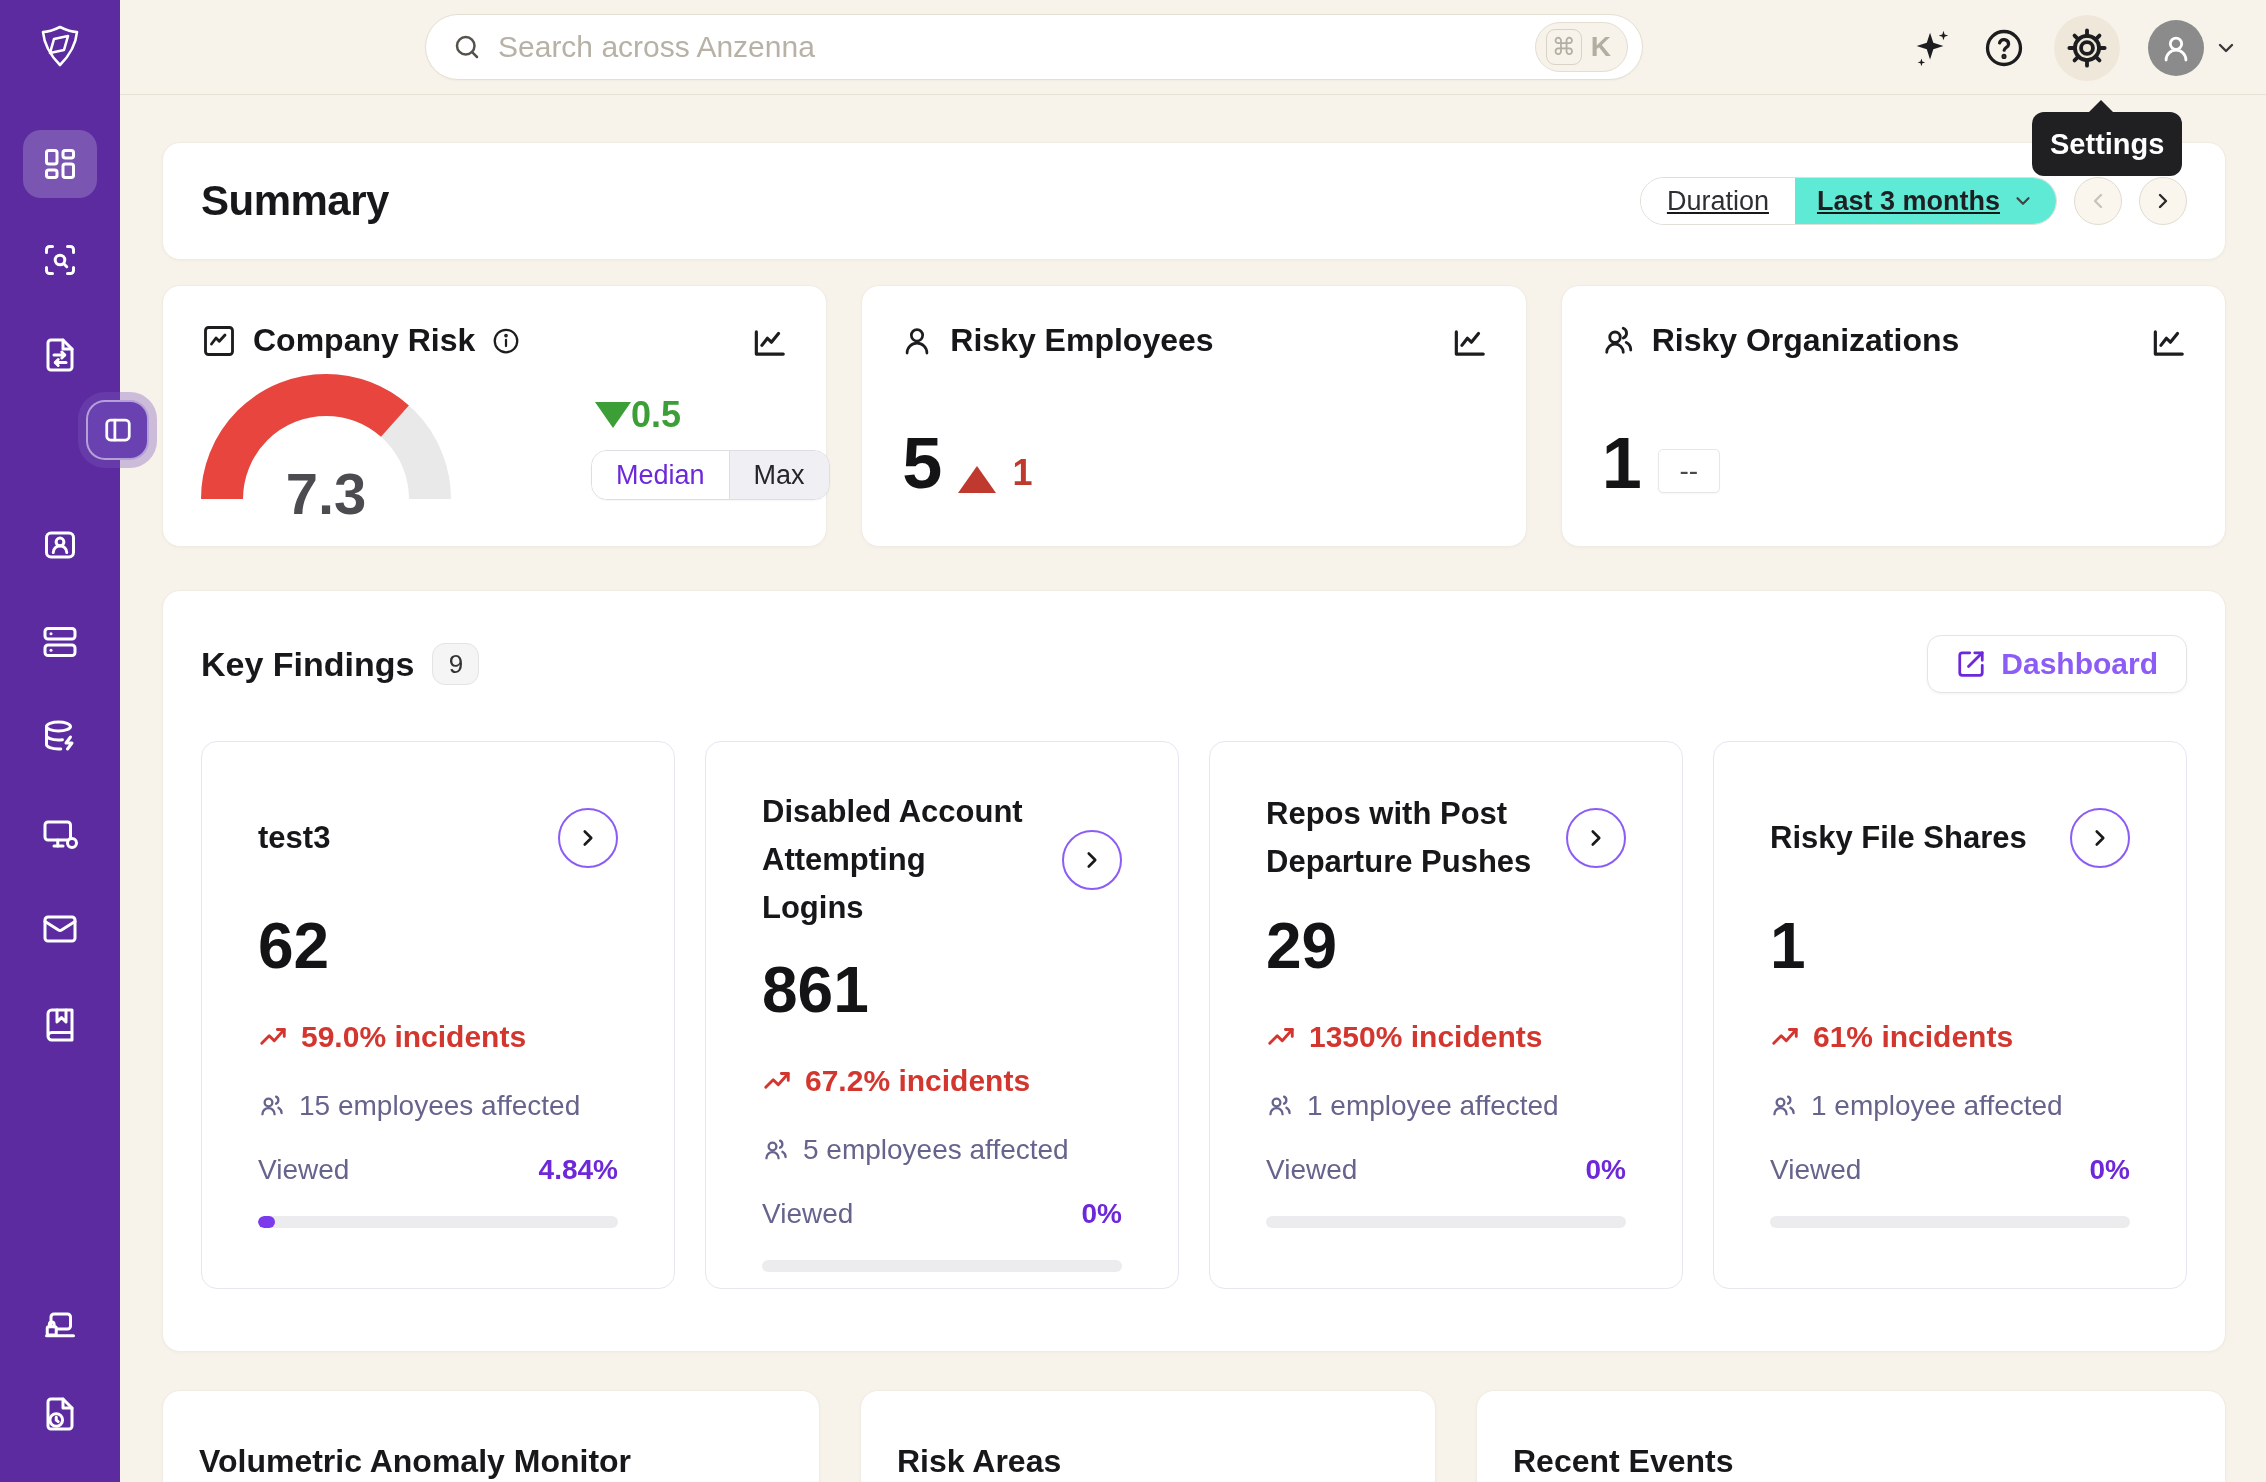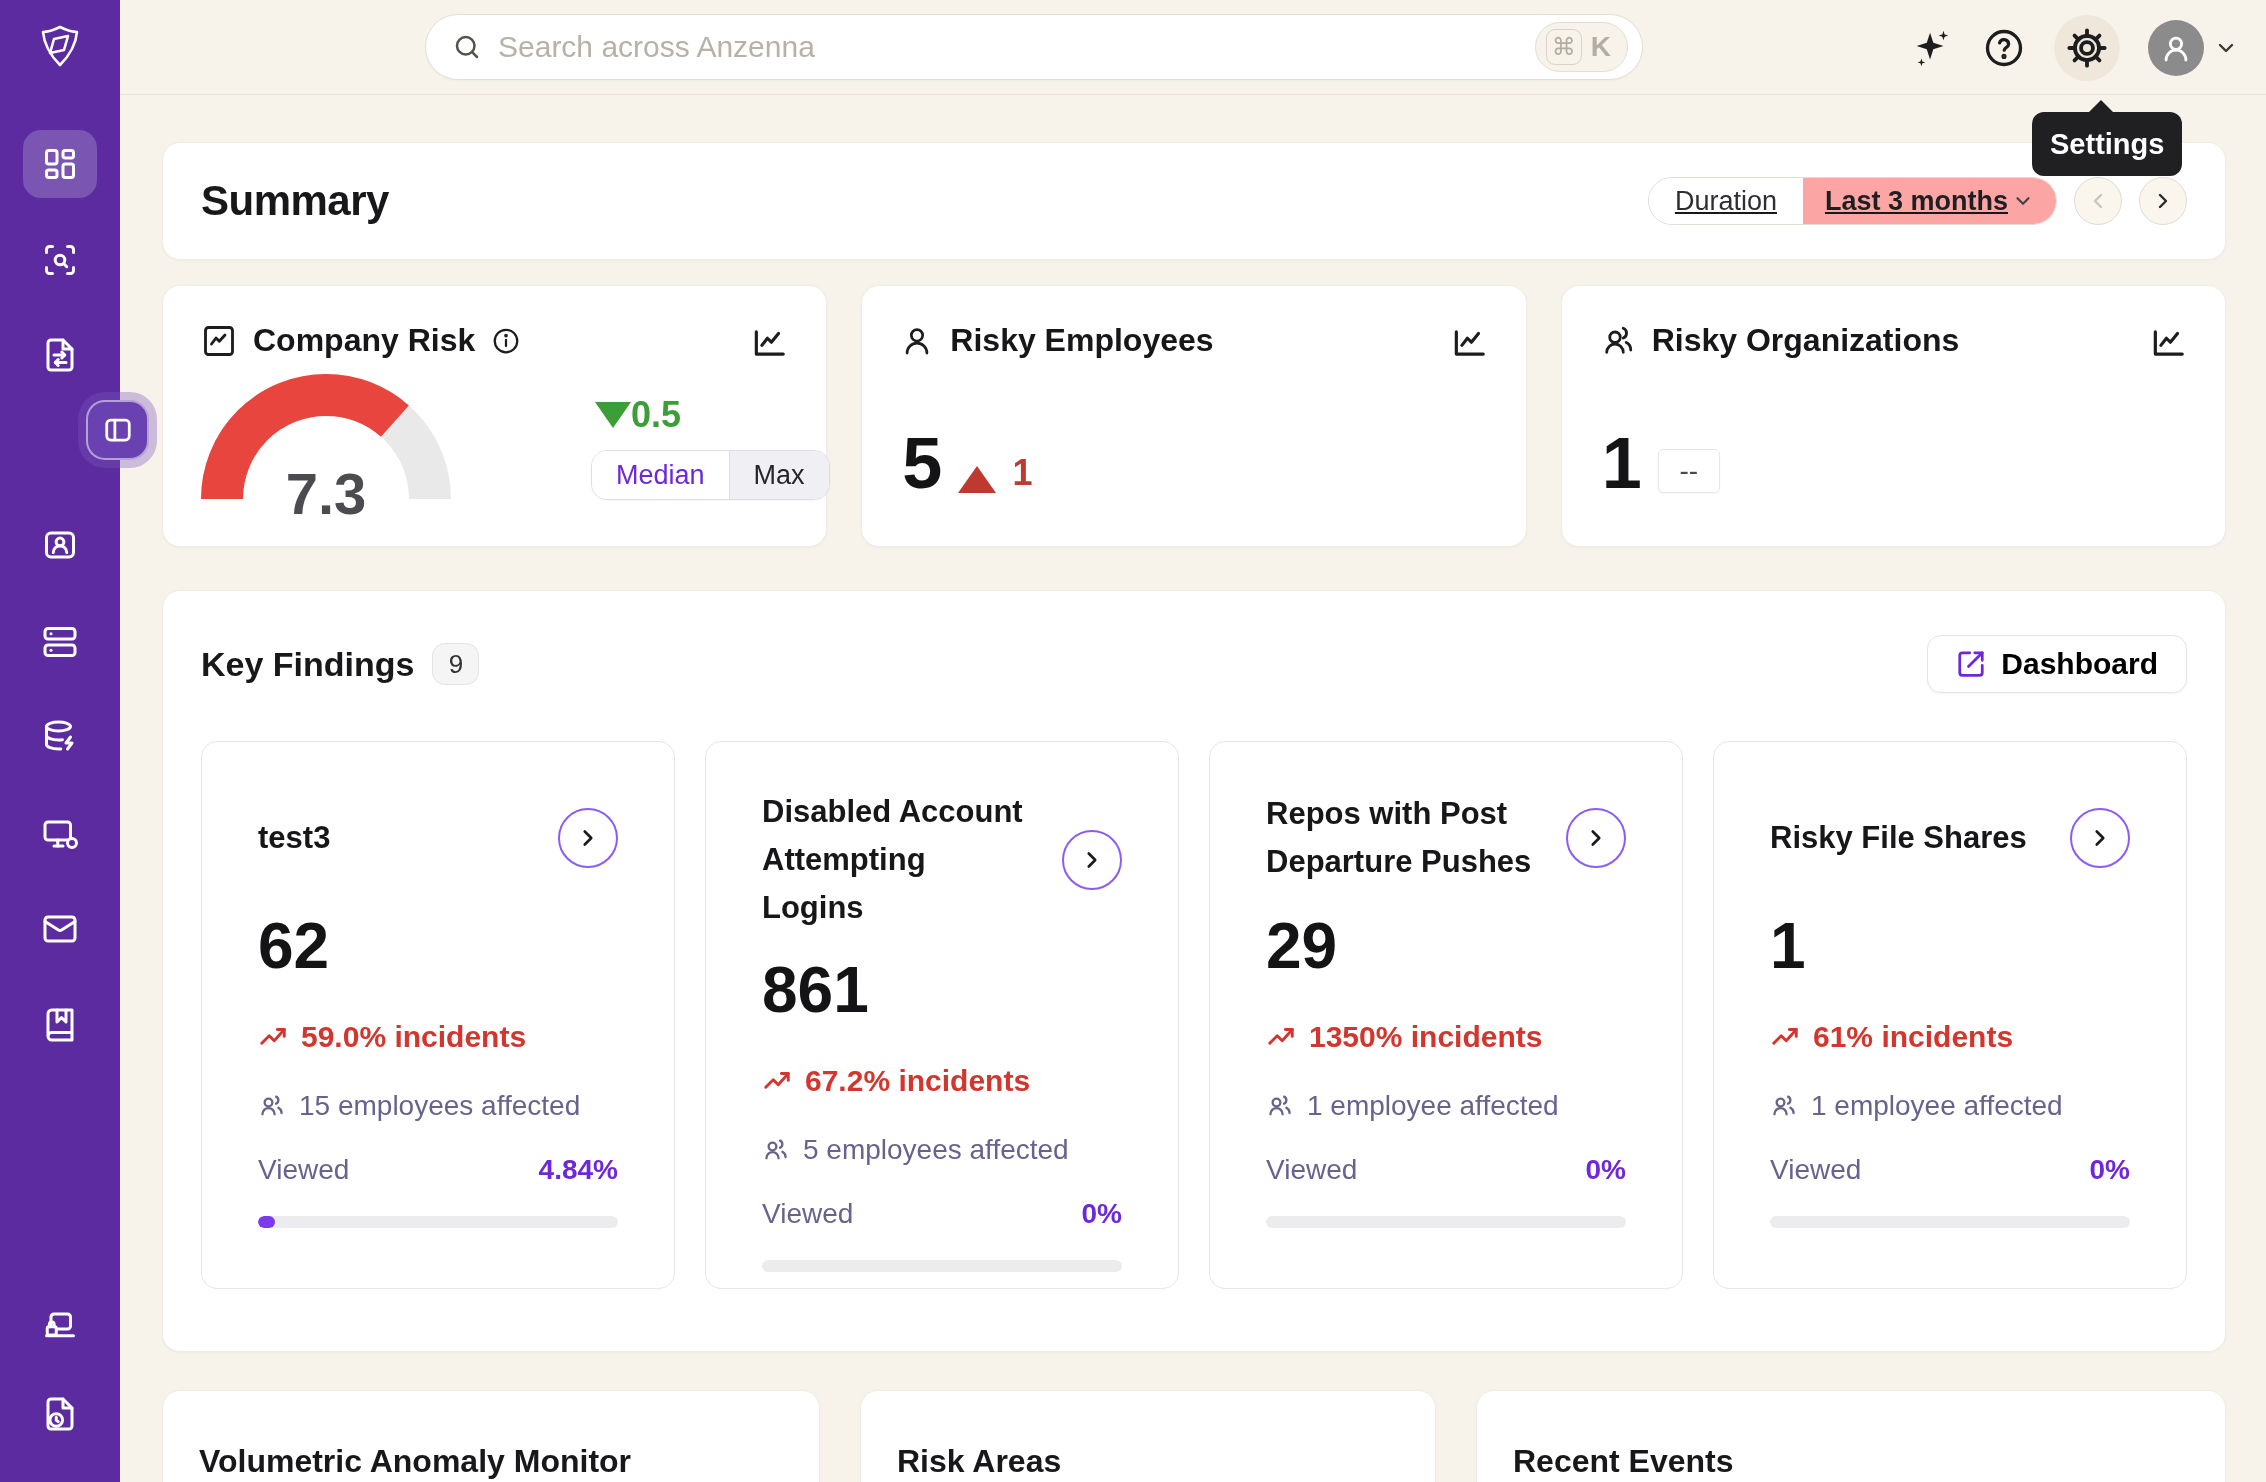--- a/index.html
+++ b/index.html
@@ -88,21 +88,21 @@
   .card { background:#fff; border:1px solid #efece3; border-radius:18px; box-shadow:0 1px 3px rgba(0,0,0,.03); }
 
   .summary-card {
     height:118px; display:flex; align-items:center; justify-content:space-between;
     padding:0 38px; margin-bottom:25px;
   }
   .summary-title { font-size:42px; font-weight:700; letter-spacing:-.5px; }
   .summary-controls { display:flex; align-items:center; gap:17px;text-decoration:underline; }
   .duration-pill { display:flex; height:48px; border:1px solid #e1ded6; border-radius:24px; overflow:hidden; font-size:27px; }
   .duration-pill .seg1 { background:#fff; padding:0 26px; display:flex; align-items:center; color:#2f2f33; cursor:pointer; }
-  .duration-pill .seg2 { background:#fca5a5; padding:0 22px; display:flex; align-items:center; gap:4px; font-weight:600; color:#1f1f23; cursor:pointer; }
+  .duration-pill .seg2 { background:#5eead4; padding:0 22px; display:flex; align-items:center; gap:12px; font-weight:600; color:#1f1f23; cursor:pointer; }
   .circle-btn {
     width:48px; height:48px; border:1px solid #e0dcd2; border-radius:50%;
     background:#faf6ee; display:flex; align-items:center; justify-content:center; cursor:pointer;
   }
 
   .stats-row { display:flex; gap:34px; height:262px; margin-bottom:43px; }
   .stat-card { flex:1; position:relative; padding:36px 38px; }
   .stat-head { display:flex; align-items:center; gap:16px; }
   .stat-title { font-size:32px; font-weight:700; color:#17171a; }
   .trend-btn { position:absolute; right:38px; top:38px; cursor:pointer; }
@@ -138,21 +138,21 @@
   .kf-head { display:flex; align-items:center; }
   .kf-title { font-size:34px; font-weight:700; }
   .kf-badge {
     margin-left:18px; min-width:47px; height:42px; padding:0 13px;
     background:#f5f5f5; border:1px solid #e3e3e3; border-radius:13px;
     display:flex; align-items:center; justify-content:center; font-size:26px; color:#333;
   }
   .dashboard-btn {
     margin-left:auto; height:58px; padding:0 28px; background:#fff;
     border:1px solid #e5e5e5; border-radius:14px; box-shadow:0 1px 3px rgba(0,0,0,.05);
-    display:flex; align-items:center; gap:15px; color:#000000; font-size:30px; font-weight:600; cursor:pointer;
+    display:flex; align-items:center; gap:15px; color:#8b5cf6; font-size:30px; font-weight:600; cursor:pointer;
   }
   .kf-cards { display:flex; gap:30px; margin-top:48px; }
   .f-card {
     flex:1; height:548px; background:#fff; border:1.5px solid #e7e5f1; border-radius:16px;
     padding:46px 56px 0; position:relative; cursor:pointer;
   }
   .f-title-row { display:flex; justify-content:space-between; align-items:center; min-height:100px; }
   .f-title { font-size:31px; font-weight:700; line-height:1.55; color:#17171a; max-width:76%; }
   .f-arrow {
     width:60px; height:60px; border:2px solid #8b5cf6; border-radius:50%;

